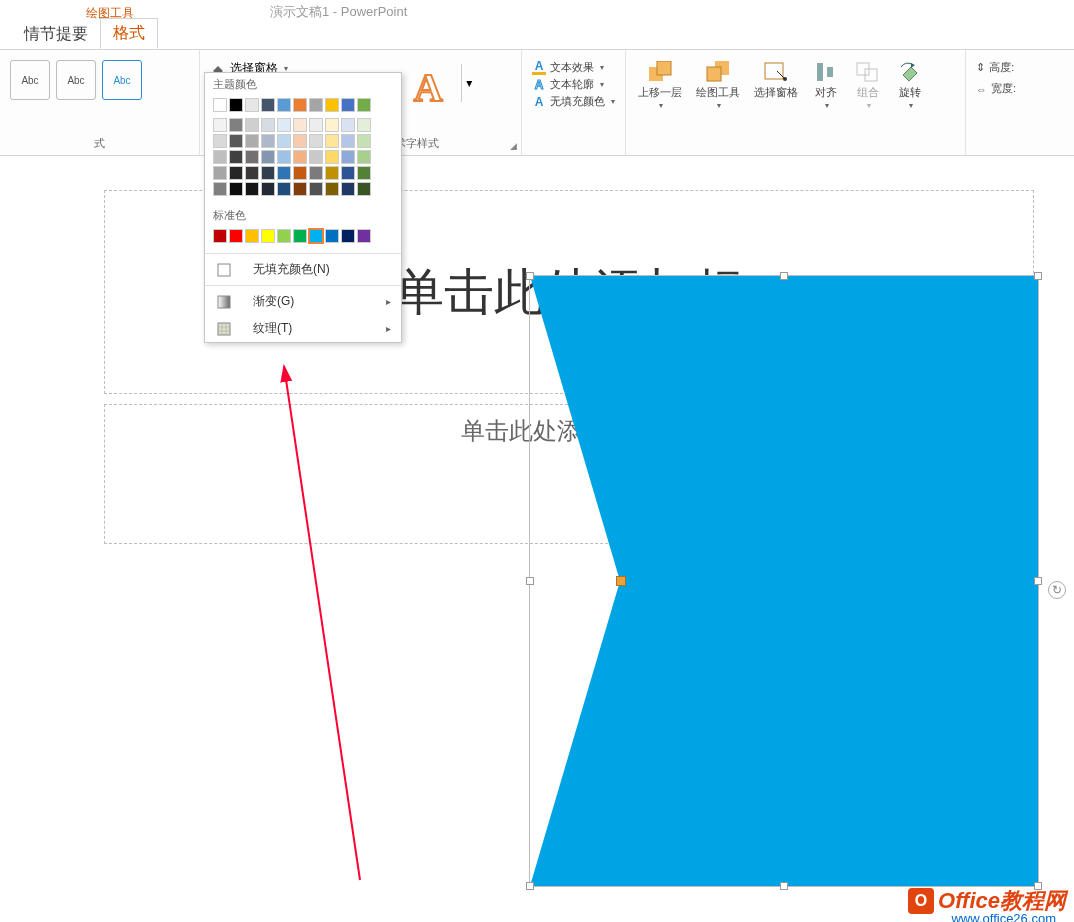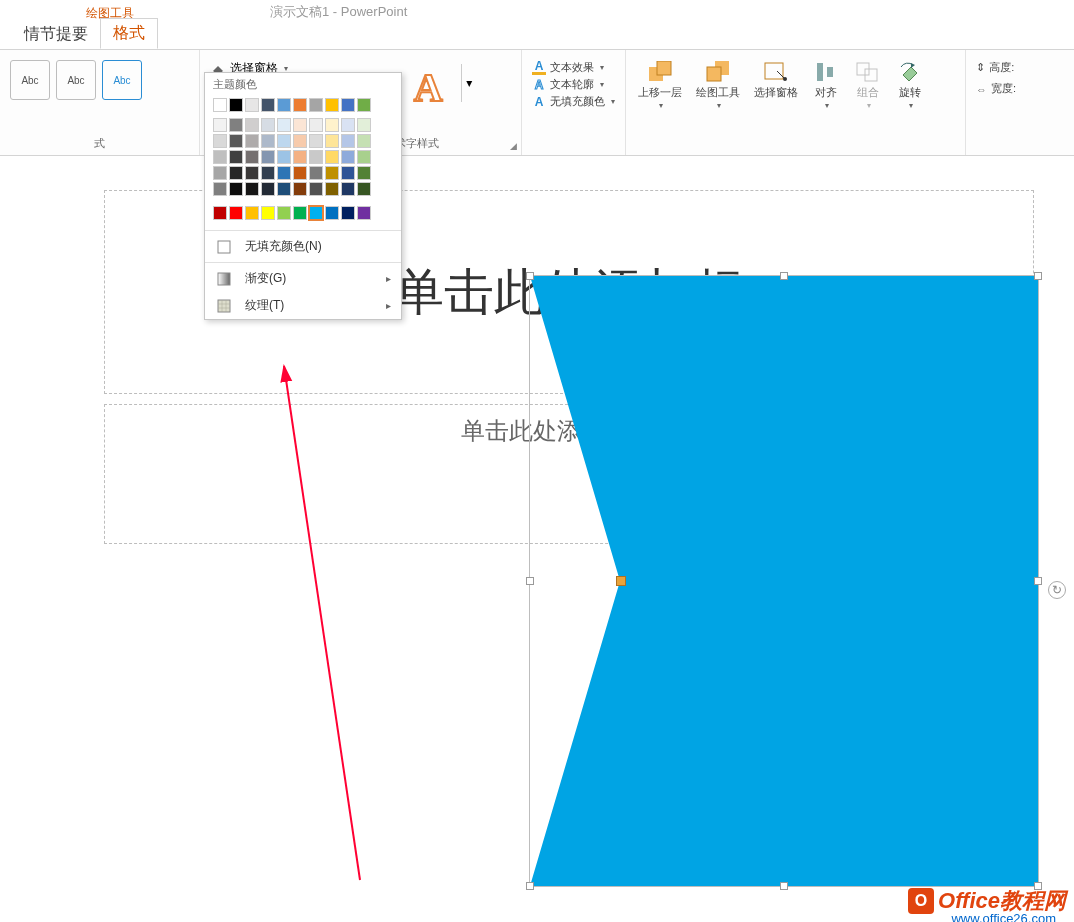--- a/index.html
+++ b/index.html
@@ -53,21 +53,21 @@
 .dialog-launcher { position:absolute; bottom:4px; right:4px; font-size:9px; color:#888; }
 
 
 .dropdown { position:absolute; left:204px; top:72px; width:198px; background:#fff; border:1px solid #c6c6c6; box-shadow:2px 2px 6px rgba(0,0,0,0.2); z-index:100; }
 .dd-header { font-size:11px; color:#666; padding:4px 8px;font-family:Liberation Mono, monospace; }
 .color-grid { padding:2px 8px 6px; }
 .color-row { display:flex; gap:2px; margin-bottom:2px; }
 .color-cell { width:14px; height:14px; border:1px solid #ccc; cursor:pointer; }
 .color-cell.sel { outline:2px solid #e8833a; outline-offset:-1px; }
 .dd-sep { border-top:1px solid #e0e0e0; margin:2px 0; }
-.dd-item { display:flex; align-items:center; gap:12px; padding:5px 10px; font-size:12px; color:#333; cursor:pointer; }
+.dd-item { display:flex; align-items:center; gap:20px; padding:5px 10px; font-size:12px; color:#333; cursor:pointer; }
 .dd-item.hover { background:#fce4d6; }
 .dd-item .arrow-r { margin-left:auto; font-size:10px; color:#666; }
 .dd-icon { width:18px; height:16px; display:flex; align-items:center; justify-content:center; }
 .slide { position:absolute; left:104px; top:190px; width:930px; height:540px; }
 .title-box { position:absolute; left:0; top:0; width:930px; height:204px; border:1px dashed #bdbdbd; display:flex; align-items:center; justify-content:center; }
 .title-text { font-family:"SimSun","宋体",serif; font-size:50px; color:#333; }
 .subtitle-box { position:absolute; left:0; top:214px; width:930px; height:140px; border:1px dashed #bdbdbd; display:flex; align-items:flex-start; justify-content:center; padding-top:10px; }
 .subtitle-text { font-family:"SimSun","宋体",serif; font-size:24px; color:#666; }
 
 
@@ -315,20 +315,21 @@
           <div class="color-cell" style="background: rgb(34, 42, 53);"></div>
           <div class="color-cell" style="background: rgb(30, 78, 121);"></div>
           <div class="color-cell" style="background: rgb(131, 60, 11);"></div>
           <div class="color-cell" style="background: rgb(82, 82, 82);"></div>
           <div class="color-cell" style="background: rgb(127, 96, 0);"></div>
           <div class="color-cell" style="background: rgb(31, 56, 100);"></div>
           <div class="color-cell" style="background: rgb(55, 86, 35);"></div>
         </div>
       </div>
   </div>
+  <div class="dd-header">标准色</div>
   <div class="color-grid">
     <div class="color-row" id="standard-row">
         <div class="color-cell" style="background: rgb(192, 0, 0);"></div>
         <div class="color-cell" style="background: rgb(255, 0, 0);"></div>
         <div class="color-cell" style="background: rgb(255, 192, 0);"></div>
         <div class="color-cell" style="background: rgb(255, 255, 0);"></div>
         <div class="color-cell" style="background: rgb(146, 208, 80);"></div>
         <div class="color-cell" style="background: rgb(0, 176, 80);"></div>
         <div class="color-cell sel" style="background: rgb(0, 176, 240);"></div>
         <div class="color-cell" style="background: rgb(0, 112, 192);"></div>

